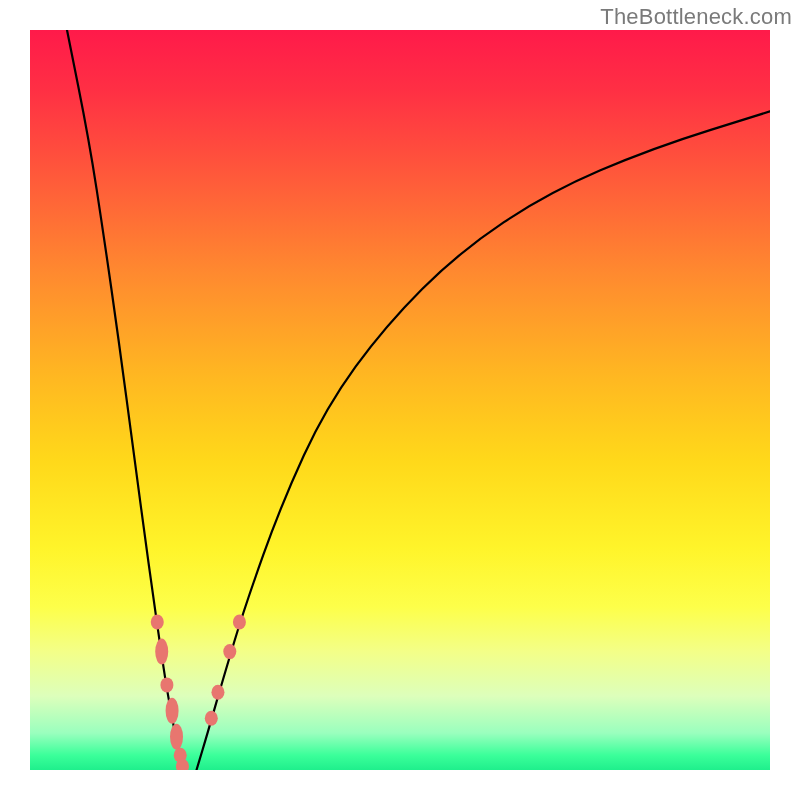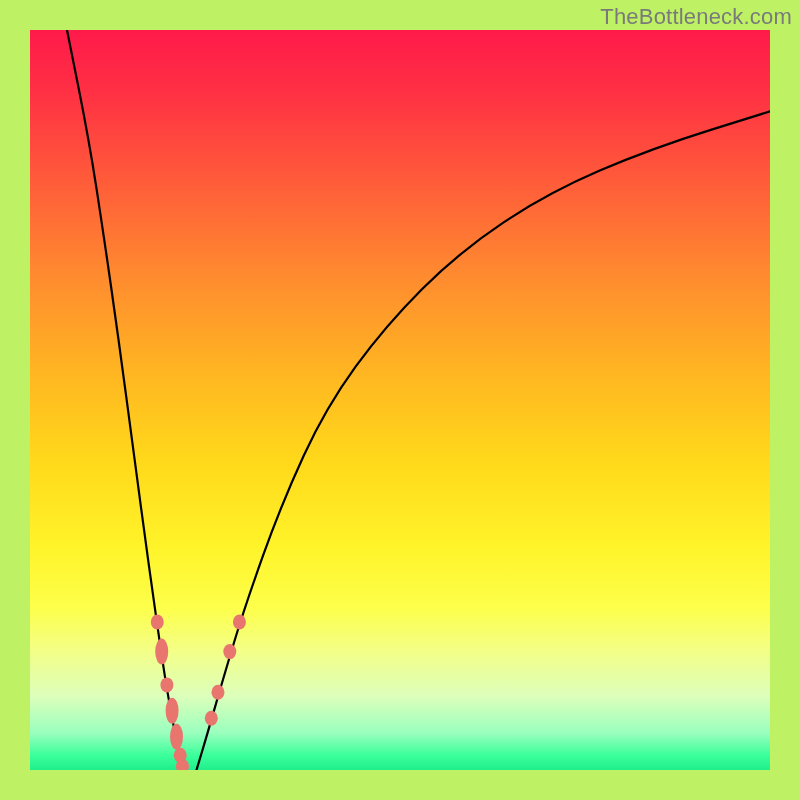--- a/index.html
+++ b/index.html
@@ -8,21 +8,21 @@
     width: 800px;
     height: 800px;
     overflow: hidden;
     background: #000;
     font-family: Arial, Helvetica, sans-serif;
   }
   .frame {
     position: relative;
     width: 800px;
     height: 800px;
-    background: #bef264;
+    background: #ffffff;
   }
   .plot {
     position: absolute;
     left: 30px;
     top: 30px;
     width: 740px;
     height: 740px;
     overflow: hidden;
   }
   .gradient {

